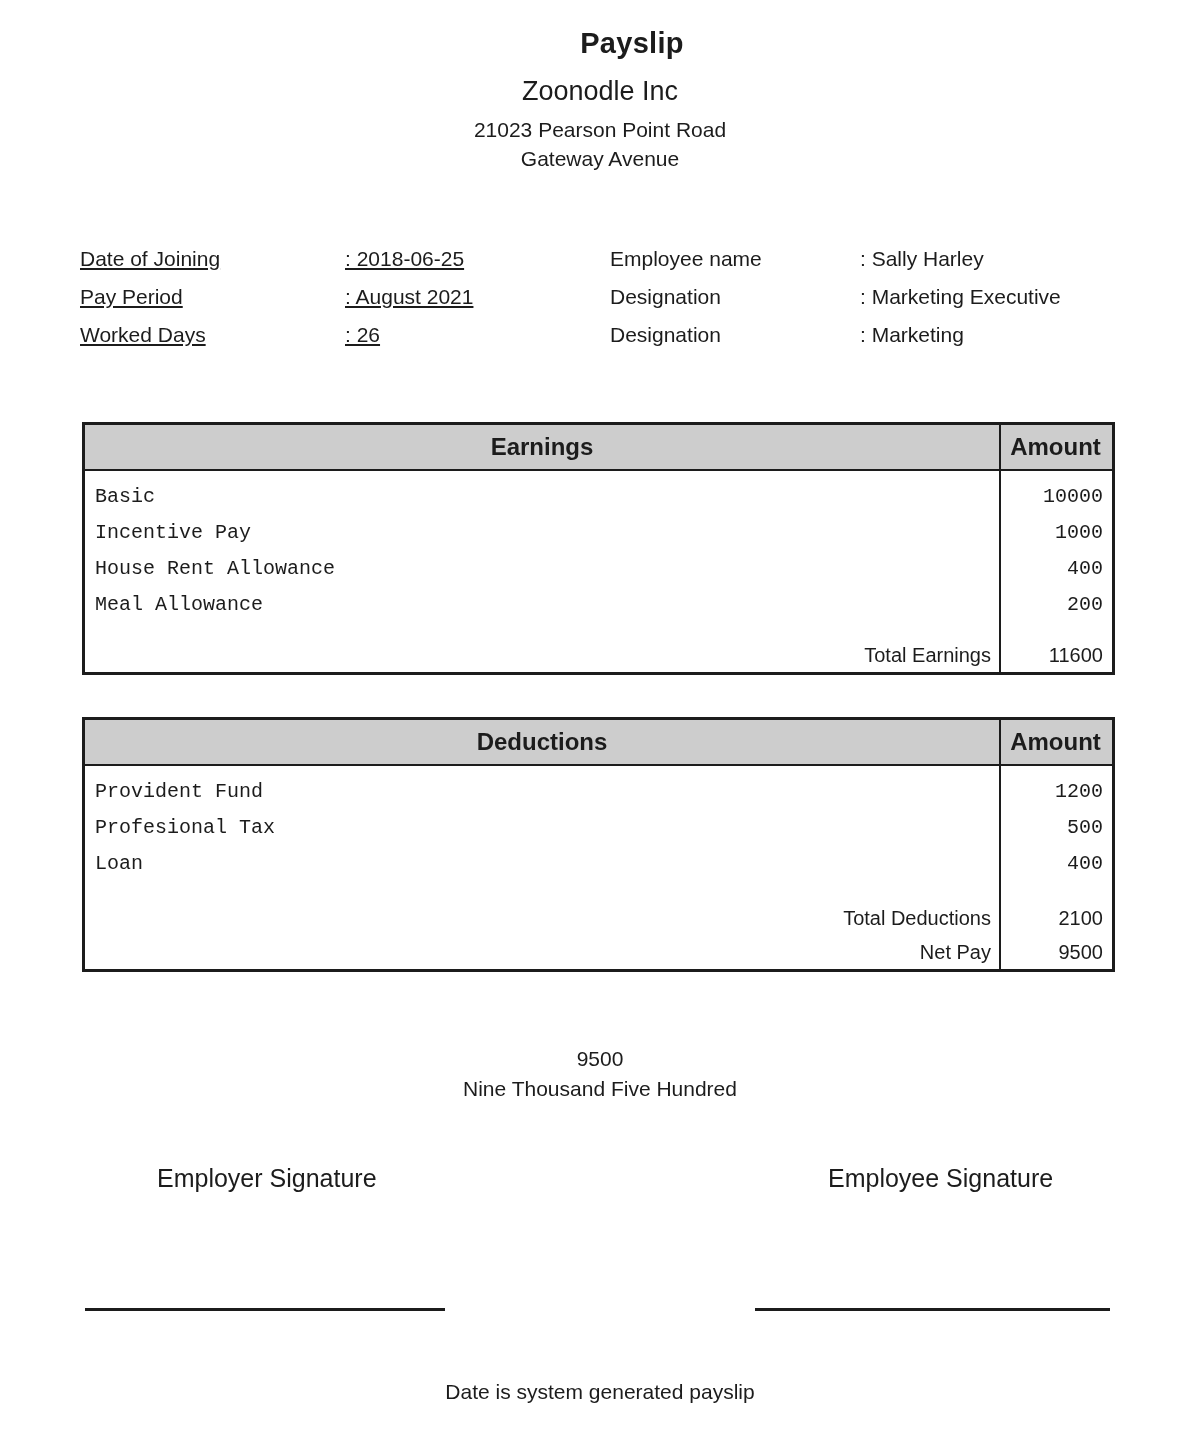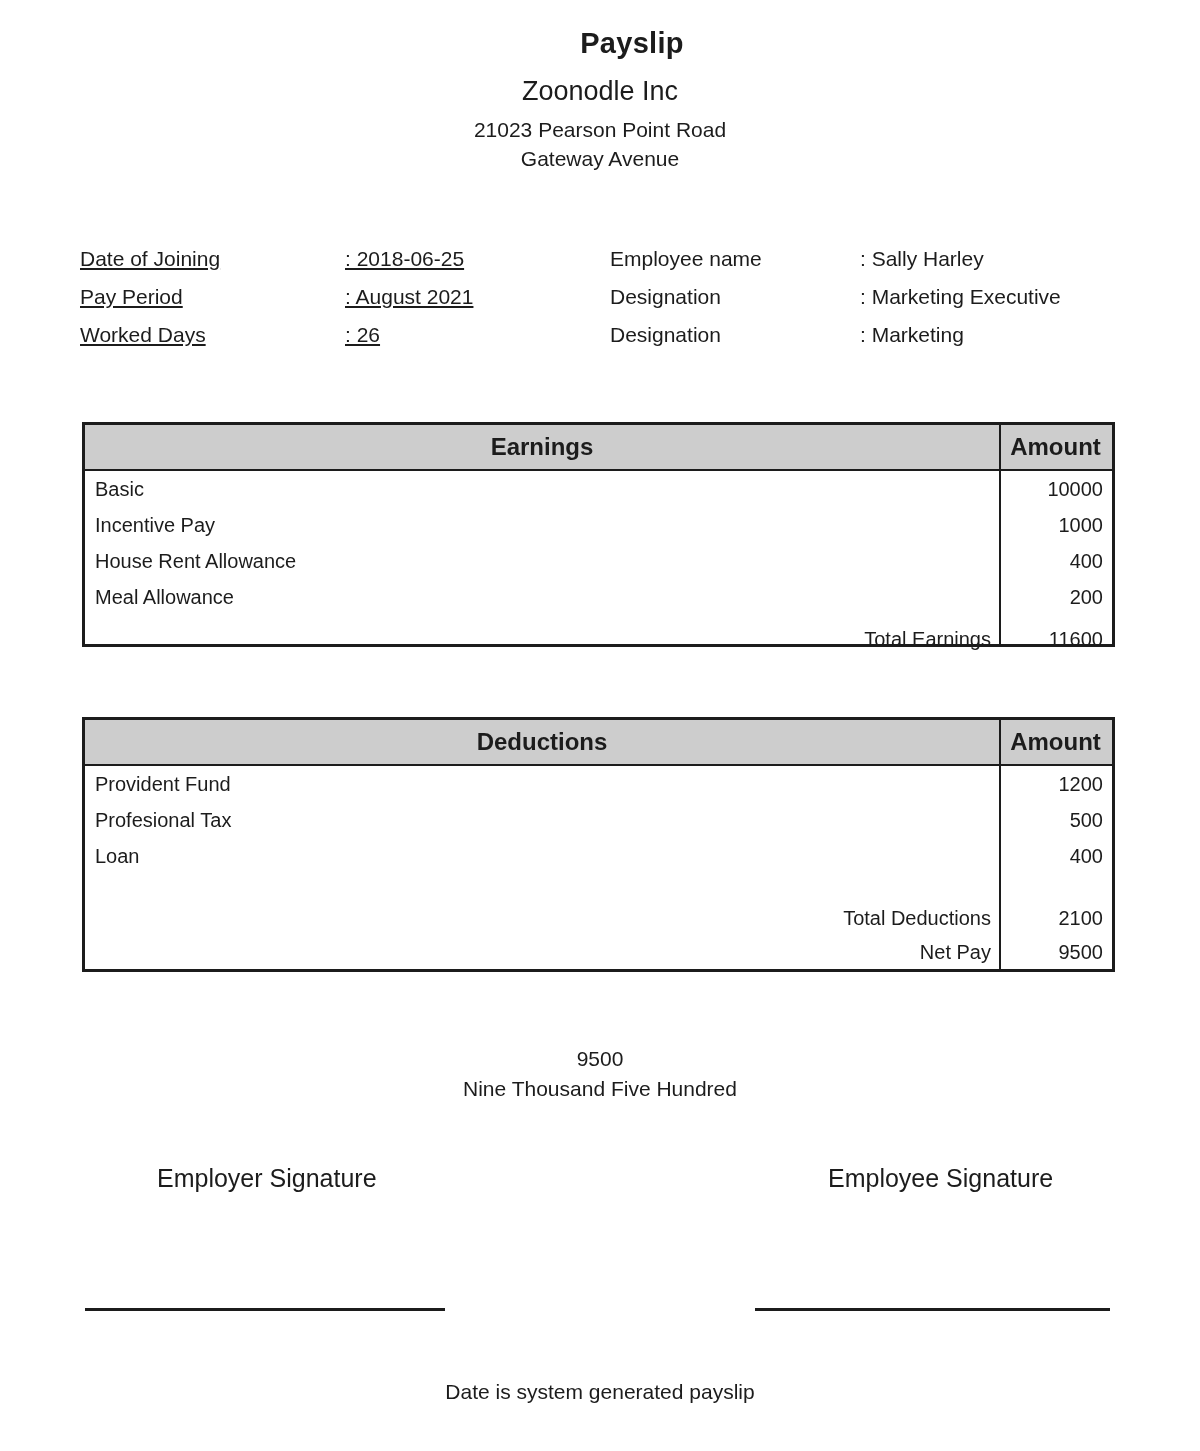--- a/index.html
+++ b/index.html
@@ -30,39 +30,39 @@
   .info-col-right { left: 610px; }
   .info-row { display: flex; height: 38px; align-items: center; }
   .info-col-left  .info-label { width: 265px; }
   .info-col-right .info-label { width: 250px; }
   .info-value { white-space: nowrap; }
 
   .pay-table {
     position: absolute; left: 82px; width: 1033px;
     border: 3px solid #1c1c1c; box-sizing: border-box; background: #fff;
   }
-  .earnings-table   { top: 422px; height: 225px; }
+  .earnings-table   { top: 422px; height: 253px; }
   .deductions-table { top: 717px; height: 255px; }
   .v-divider {
     position: absolute; top: 0; bottom: 0; right: 111px; width: 2px;
     background: #1c1c1c;
   }
   .t-header {
     display: flex; height: 44px; background: #cdcdcd;
     border-bottom: 2px solid #1c1c1c; box-sizing: content-box;
     font-weight: 700; font-size: 24px;
   }
   .t-header-main   { width: calc(100% - 113px); display: flex; align-items: center; justify-content: center; }
   .t-header-amount { width: 113px; display: flex; align-items: center; justify-content: center; }
   .t-body {
     display: flex; flex-direction: column;
     height: calc(100% - 46px); padding-top: 7px; box-sizing: border-box;
     font-size: 20px;
   }
-  .t-row { display: flex; height: 36px; flex: 0 0 auto; }
+  .t-row { display: flex; height: 36px; align-items: center; flex: 0 0 auto; font-family: Liberation Mono, monospace; }
   .t-row-label { flex: 1; padding-left: 10px; }
   .t-row-amt   { width: 111px; text-align: right; padding-right: 9px; box-sizing: border-box; }
   .t-spacer { flex: 1 1 auto; }
   .t-total-row { display: flex; height: 34px; align-items: center; flex: 0 0 auto; }
   .t-total-label { flex: 1; text-align: right; padding-right: 10px; }
 
   .netpay-summary {
     position: absolute; top: 1044px; left: 0; width: 100%;
     text-align: center; font-size: 21px; line-height: 30px;
   }

